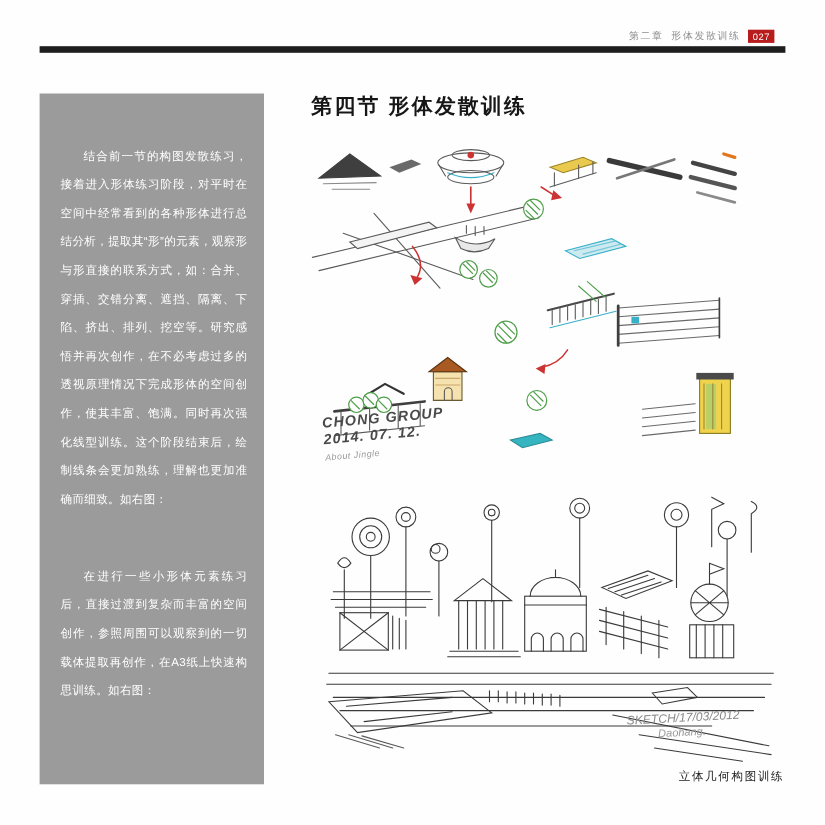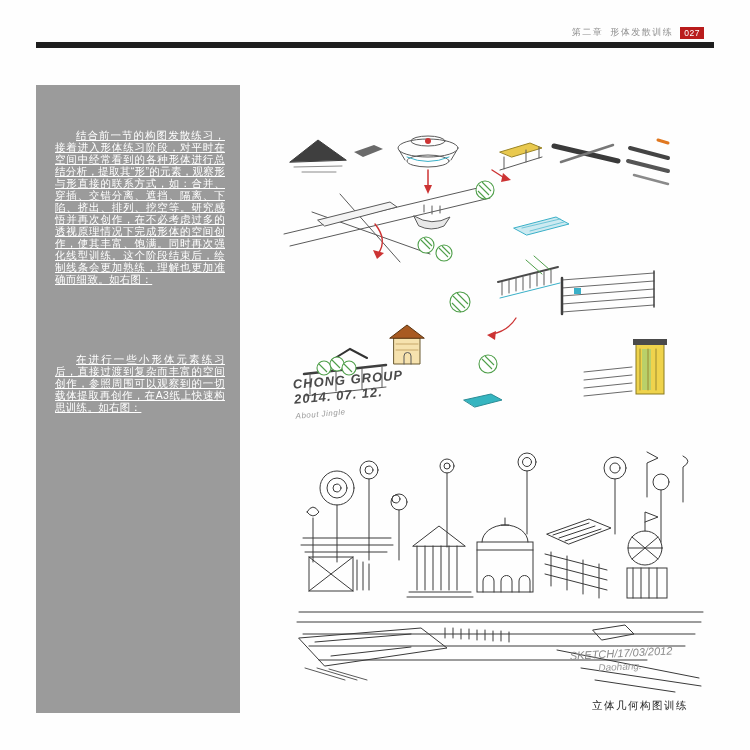--- a/index.html
+++ b/index.html
@@ -28,26 +28,25 @@
     background:#1e1e1e;
   }
 
   
   .sidebar {
     position:absolute; left:36px; top:85px; width:204px; height:628px;
     background:#9b9b9b; color:#ffffff;
     padding:44px 15px 0 19px;
   }
   .sidebar p {
-    font-size:10.5px; line-height:12px;
+    font-size:10.5px; line-height:26px;
     text-align:justify; text-indent:2em;
     letter-spacing:.3px;
-    text-decoration:underline;
-  }
-  .sidebar p + p { margin-top:68px; }
+  }
+  .sidebar p + p { margin-top:44px; }
 
   
   .section-title {
     position:absolute; left:283px; top:84px;
     font-size:19px; font-weight:bold; color:#161616;
     letter-spacing:2px;
   }
   .sketch { position:absolute; }
   .sketch1 { left:278px; top:112px; width:428px; height:325px; }
   .sketch2 { left:295px; top:442px; width:412px; height:258px; }
@@ -65,41 +64,42 @@
   }
   .sig2 {
     position:absolute; right:34px; bottom:26px;
     transform:rotate(-3deg);
     font-style:italic; color:#8a8a8a; font-size:11px;
     line-height:14px;
   }
   .sig2 .sig2-author { display:block; font-size:10px; color:#9a9a9a; padding-left:28px; }
 
   .figure-caption {
-    position:absolute; right:62px; top:699px;
+    position:absolute; right:37px; top:699px;
     font-size:10.5px; color:#222; letter-spacing:1.5px;
   }
 </style>
 </head>
 <body>
 
 <div class="page">
 
   <div class="header-text">
     <span>第二章</span>
     <span>形体发散训练</span>
     <span class="page-num">027</span>
   </div>
   <div class="header-bar"></div>
 
   <aside class="sidebar">
     <p>结合前一节的构图发散练习，接着进入形体练习阶段，对平时在空间中经常看到的各种形体进行总结分析，提取其“形”的元素，观察形与形直接的联系方式，如：合并、穿插、交错分离、遮挡、隔离、下陷、挤出、排列、挖空等。研究感悟并再次创作，在不必考虑过多的透视原理情况下完成形体的空间创作，使其丰富、饱满。同时再次强化线型训练。这个阶段结束后，绘制线条会更加熟练，理解也更加准确而细致。如右图：</p>
     <p>在进行一些小形体元素练习后，直接过渡到复杂而丰富的空间创作，参照周围可以观察到的一切载体提取再创作，在A3纸上快速构思训练。如右图：</p>
   </aside>
 
+  <h1 class="section-title">第四节 形体发散训练</h1>
 
   <div class="sketch sketch1">
     <svg viewBox="0 0 428 325" width="428" height="325">
       <g stroke="#5a5a5a" fill="none" stroke-width="1" stroke-linecap="round">
 
         <path d="M12,50 L40,28 L68,48 Z" fill="#3f3f3f" stroke="#3f3f3f"></path>
         <path d="M16,55 L64,54 M24,60 L58,60" stroke="#8a8a8a"></path>
         <path d="M76,40 l20,-7 l9,4 l-20,8 z" fill="#6a6a6a" stroke="none"></path>
 
         <ellipse cx="150" cy="36" rx="30" ry="9"></ellipse>

